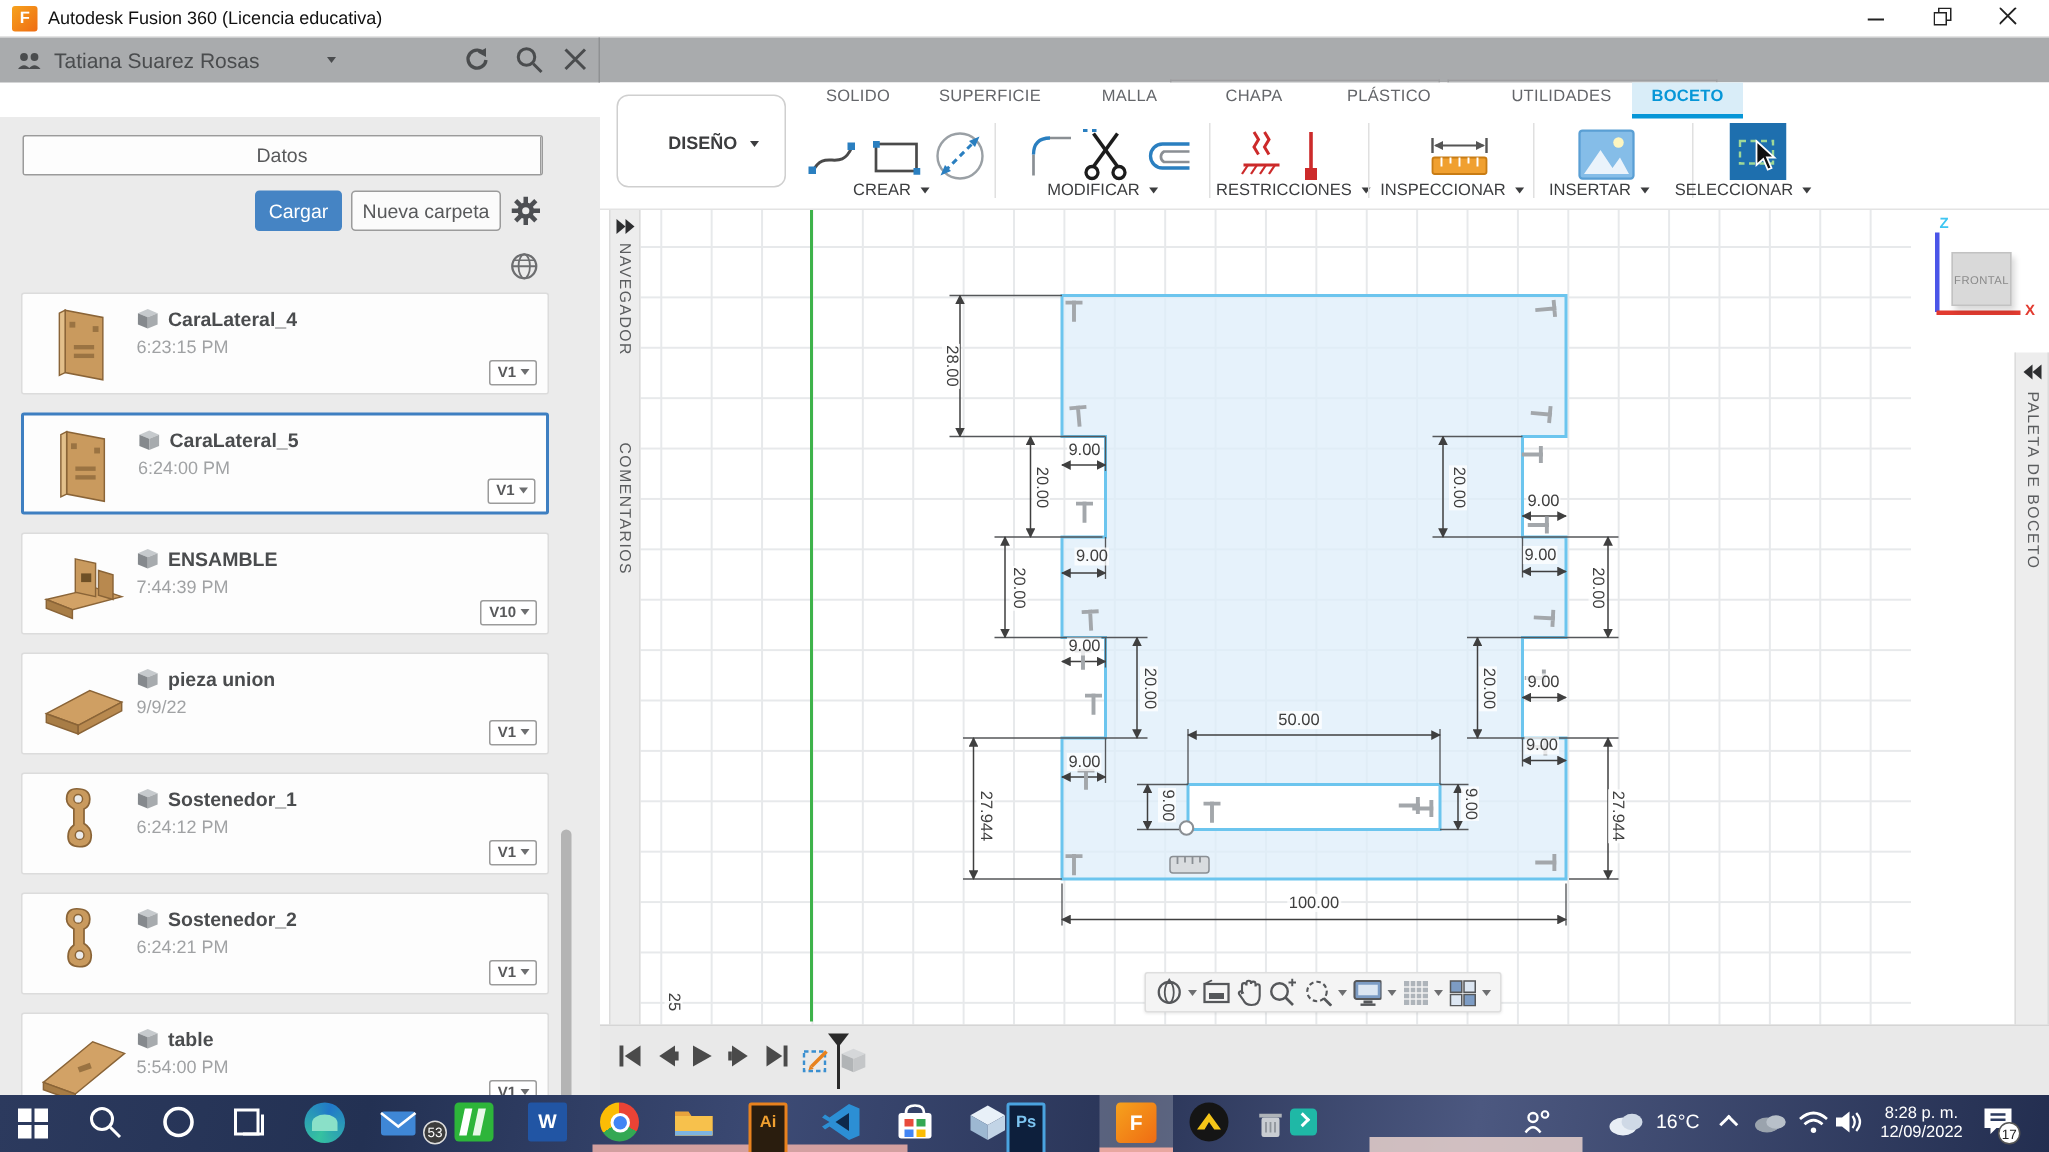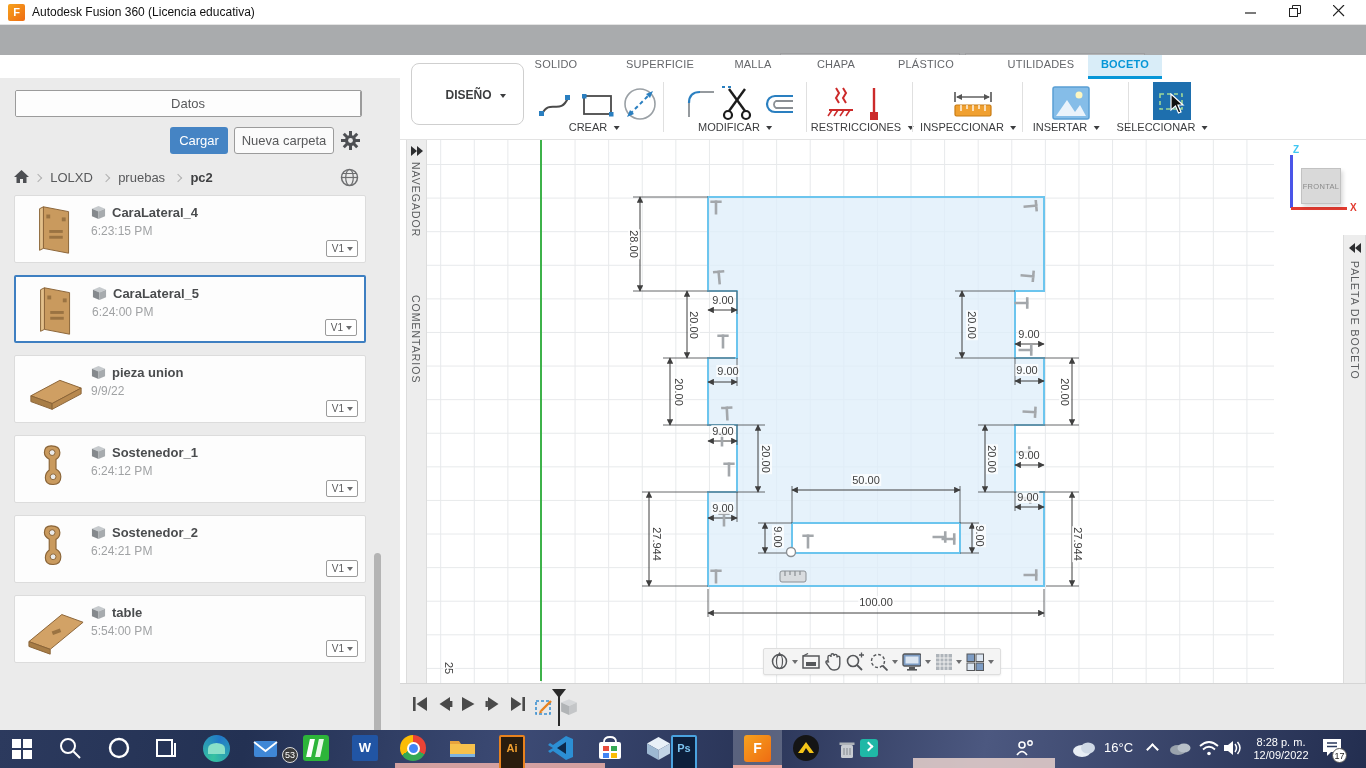--- a/index.html
+++ b/index.html
@@ -34,21 +34,21 @@
   .globe { position:absolute; left:340px; top:90px; }
 
   .cards { position:absolute; left:14px; top:117px; width:352px; }
   .card { position:relative; width:352px; height:68px; margin-bottom:12px; background:#fdfdfd; border:1px solid #dcdcdc; border-radius:2px; }
   .card.sel { border:2px solid #3e7fc1; }
   .thumb { position:absolute; left:8px; top:5px; width:66px; height:58px; }
   .c-title-row { position:absolute; left:76px; top:8px; height:16px; display:flex; align-items:center; }
   .cube { width:15px; height:15px; margin-right:6px; }
   .c-title { font-size:13px; font-weight:bold; color:#4a4c4e; }
   .c-time { position:absolute; left:76px; top:28px; font-size:12px; color:#a0a2a4; }
-  .ver { position:absolute; right:7px; bottom:5px; min-width:30px; height:17px; border:1px solid #9b9b9b; border-radius:2px; background:#fff; font-size:10px; color:#58595b; padding:2px 4px 0 5px; }
+  .ver { position:absolute; right:7px; bottom:5px; min-width:30px; height:17px; border:1px solid #9b9b9b; border-radius:2px; background:#fff; font-size:10px; color:#58595b; padding:2px 4px 0 5px;font-weight:bold; }
   .car { display:inline-block; width:0; height:0; border-left:3.5px solid transparent; border-right:3.5px solid transparent; border-top:4px solid #6d6e70; margin-left:3px; margin-bottom:1px; }
   .scrollthumb { position:absolute; left:374px; top:475px; width:7px; height:190px; background:#b4b4b4; border-radius:4px; }
 
   
   .apptools { position:absolute; left:400px; top:25px; width:966px; height:30px; }
   .at-ic { position:absolute; top:6px; }
   .caret-s { position:absolute; width:0; height:0; border-left:3.5px solid transparent; border-right:3.5px solid transparent; border-top:4px solid #55575a; }
   .doctab { position:absolute; top:3px; height:27px; background:#b3b4b6; border:1px solid #9d9ea0; border-bottom:none; font-size:12.5px; color:#5a5b5d; }
   .doctab.active { background:#fff; color:#3c3d3f; z-index:2; }
   .doctab .dt-label { position:absolute; left:30px; top:6px; white-space:nowrap; }
@@ -181,20 +181,40 @@
         </svg>
       </div>
     <div class="winbtn wb-close">
         <svg width="12" height="12">
           <path d="M0,0 L11,11 M11,0 L0,11" stroke="#222" stroke-width="1.2"></path>
         </svg>
       </div>
   </div>
 
   <div class="graybar">
+    <div class="userbar">
+      <svg class="ub-ic" style="left:10px" width="20" height="20">
+          <circle cx="6" cy="8" r="2.6" fill="#4a4c4e"></circle>
+          <circle cx="13" cy="8" r="2.6" fill="#4a4c4e"></circle>
+          <path d="M2,16 q4,-5 8,0 z M9,16 q4,-5 8,0 z" fill="#4a4c4e"></path>
+        </svg>
+      <span class="user-name">Tatiana Suarez Rosas</span>
+      <i class="caret-s" style="left:218px;top:13px;border-top-color:#4a4c4e"></i>
+      <svg class="ub-ic" style="left:308px" width="20" height="20">
+          <path d="M15,6 A6,6 0 1 0 16,10" fill="none" stroke="#4a4c4e" stroke-width="2.2"></path>
+          <polygon points="16,2 16,8 10.5,5" fill="#4a4c4e"></polygon>
+        </svg>
+      <svg class="ub-ic" style="left:343px" width="20" height="20">
+          <circle cx="8" cy="8" r="5.5" fill="none" stroke="#4a4c4e" stroke-width="2"></circle>
+          <line x1="12.5" y1="12.5" x2="18" y2="18" stroke="#4a4c4e" stroke-width="2"></line>
+        </svg>
+      <svg class="ub-ic" style="left:374px" width="20" height="20">
+          <path d="M3,3 L16,16 M16,3 L3,16" stroke="#4a4c4e" stroke-width="2"></path>
+        </svg>
+    </div>
 
     <div class="apptools">
       <svg class="at-ic" style="left:10px" width="17" height="17">
           <g fill="#55575a">
             <rect x="0" y="0" width="4.5" height="4.5"></rect>
             <rect x="6" y="0" width="4.5" height="4.5"></rect>
             <rect x="12" y="0" width="4.5" height="4.5"></rect>
             <rect x="0" y="6" width="4.5" height="4.5"></rect>
             <rect x="6" y="6" width="4.5" height="4.5"></rect>
             <rect x="12" y="6" width="4.5" height="4.5"></rect>
@@ -253,31 +273,20 @@
         <g fill="#4d4f53">
           <circle cx="9.5" cy="9.5" r="5.5"></circle>
           <rect x="8" y="0" width="3" height="19"></rect>
           <rect x="0" y="8" width="19" height="3"></rect>
           <rect x="8" y="0" width="3" height="19" transform="rotate(45 9.5 9.5)"></rect>
           <rect x="0" y="8" width="19" height="3" transform="rotate(45 9.5 9.5)"></rect>
         </g>
         <circle cx="9.5" cy="9.5" r="2.4" fill="#ebebeb"></circle>
       </svg>
 
-    <div class="crumbs">
-      <svg width="15" height="14" style="vertical-align:-2px">
-          <path d="M7.5,0 L15,7 H12.5 V13 H9 V9 H6 V13 H2.5 V7 H0 Z" fill="#4d4f53"></path>
-        </svg>
-      <i class="csep"></i>
-      <span class="crumb">LOLXD</span>
-      <i class="csep"></i>
-      <span class="crumb">pruebas</span>
-      <i class="csep"></i>
-      <span class="crumb last">pc2</span>
-    </div>
     <svg class="globe" width="19" height="19">
         <circle cx="9.5" cy="9.5" r="8" fill="none" stroke="#6d6e70" stroke-width="1.5"></circle>
         <ellipse cx="9.5" cy="9.5" rx="3.8" ry="8" fill="none" stroke="#6d6e70" stroke-width="1.2"></ellipse>
         <line x1="1.5" y1="9.5" x2="17.5" y2="9.5" stroke="#6d6e70" stroke-width="1.2"></line>
         <line x1="2.5" y1="5.5" x2="16.5" y2="5.5" stroke="#6d6e70" stroke-width="1"></line>
       </svg>
 
     <div class="cards">
 
         <div class="card">
@@ -301,20 +310,33 @@
           <div class="c-title-row">
             <svg class="cube" viewBox="0 0 16 16">
               <use href="#cube-icon"></use>
             </svg>
             <span class="c-title">CaraLateral_5</span>
           </div>
           <div class="c-time">6:24:00 PM</div>
           <div class="ver"><span>V1</span><i class="car"></i></div>
         </div>
 
+        <div class="card">
+          <svg class="thumb" viewBox="0 0 64 60">
+            <use href="#th-assembly"></use>
+          </svg>
+          <div class="c-title-row">
+            <svg class="cube" viewBox="0 0 16 16">
+              <use href="#cube-icon"></use>
+            </svg>
+            <span class="c-title">ENSAMBLE</span>
+          </div>
+          <div class="c-time">7:44:39 PM</div>
+          <div class="ver"><span>V10</span><i class="car"></i></div>
+        </div>
 
         <div class="card">
           <svg class="thumb" viewBox="0 0 64 60">
             <use href="#th-flat"></use>
           </svg>
           <div class="c-title-row">
             <svg class="cube" viewBox="0 0 16 16">
               <use href="#cube-icon"></use>
             </svg>
             <span class="c-title">pieza union</span>
@@ -363,21 +385,21 @@
           </div>
           <div class="c-time">5:54:00 PM</div>
           <div class="ver"><span>V1</span><i class="car"></i></div>
         </div>
       </div>
     <div class="scrollthumb"></div>
   </div>
 
   <div class="ribbon">
     <div class="rtab-activebg"></div>
-    <span class="rtab" style="left:156px">SOLIDO</span>
+    <span class="rtab" style="left:172px">SOLIDO</span>
     <span class="rtab" style="left:260px">SUPERFICIE</span>
     <span class="rtab" style="left:353px">MALLA</span>
     <span class="rtab" style="left:436px">CHAPA</span>
     <span class="rtab" style="left:526px">PLÁSTICO</span>
     <span class="rtab" style="left:641px">UTILIDADES</span>
     <span class="rtab active" style="left:725px">BOCETO</span>
     <div class="rtab-underline"></div>
 
     <div class="ws-box">
       <span class="ws-label">DISEÑO</span>

